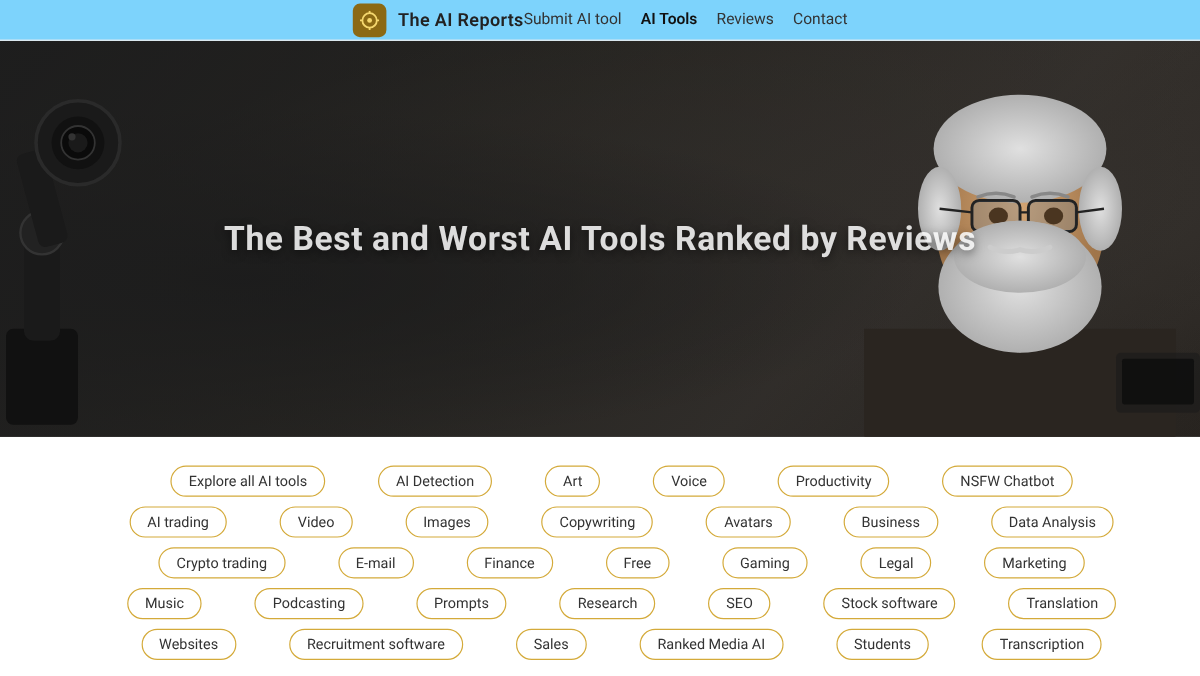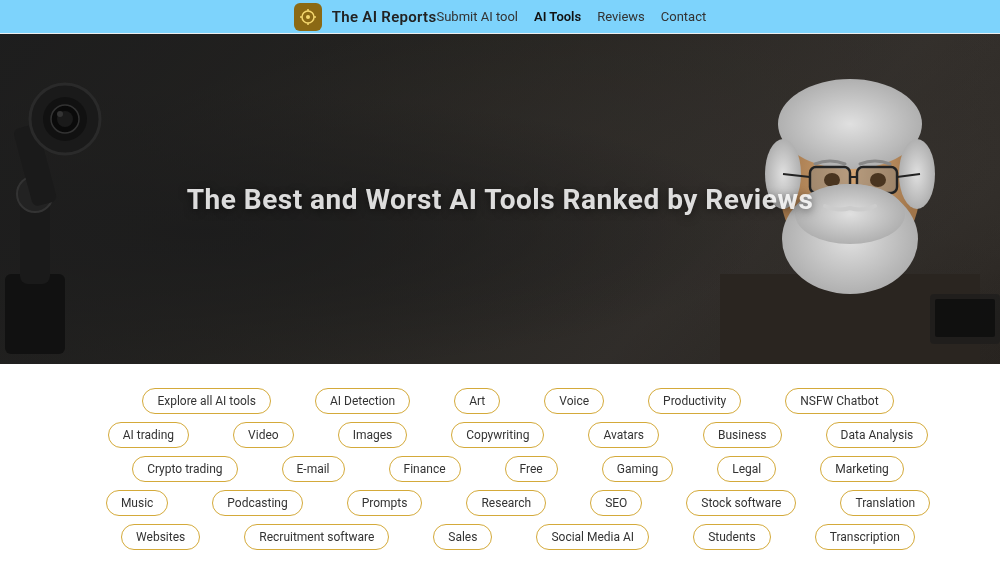--- a/index.html
+++ b/index.html
@@ -302,21 +302,21 @@
       <span class="tag">Music</span>
       <span class="tag">Podcasting</span>
       <span class="tag">Prompts</span>
       <span class="tag">Research</span>
       <span class="tag">SEO</span>
       <span class="tag">Stock software</span>
       <span class="tag">Translation</span>
       <span class="tag">Websites</span>
       <span class="tag">Recruitment software</span>
       <span class="tag">Sales</span>
-      <span class="tag">Social Media AI</span>
+      <span class="tag">Ranked Media AI</span>
       <span class="tag">Students</span>
       <span class="tag">Transcription</span>
     </div>
 </section>
 
 <div class="search-container">
   <input type="text" class="search-input" placeholder="Type &amp; Hit Enter..." style="">
 </div>
 
 </body></html>

